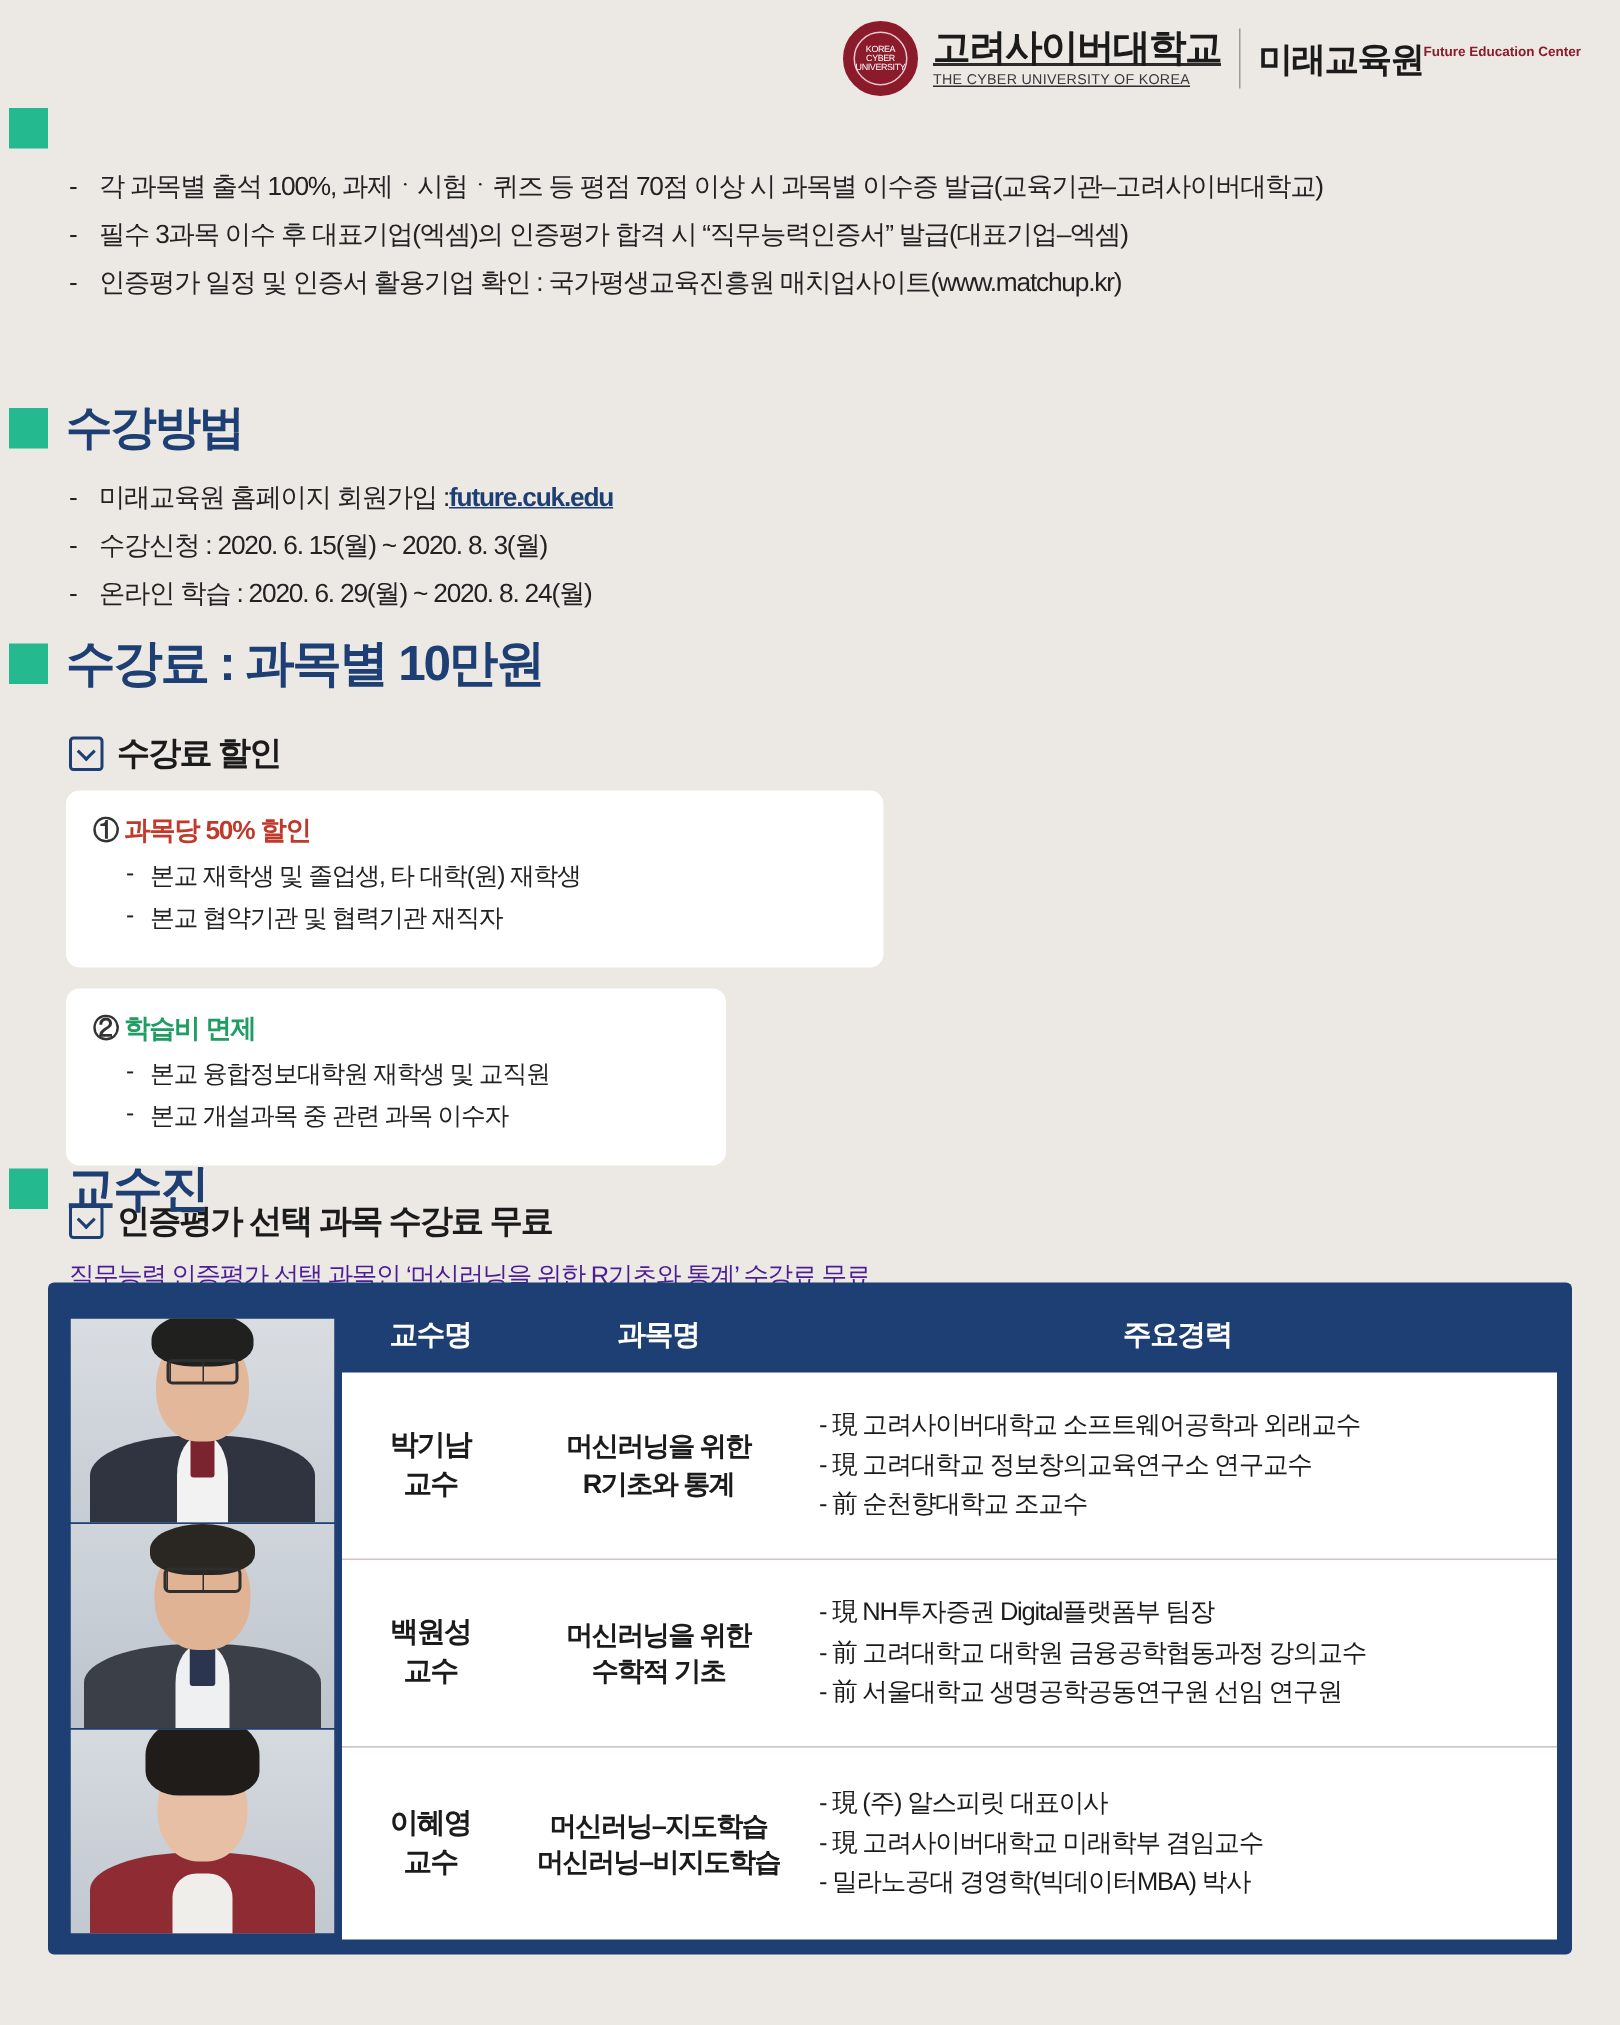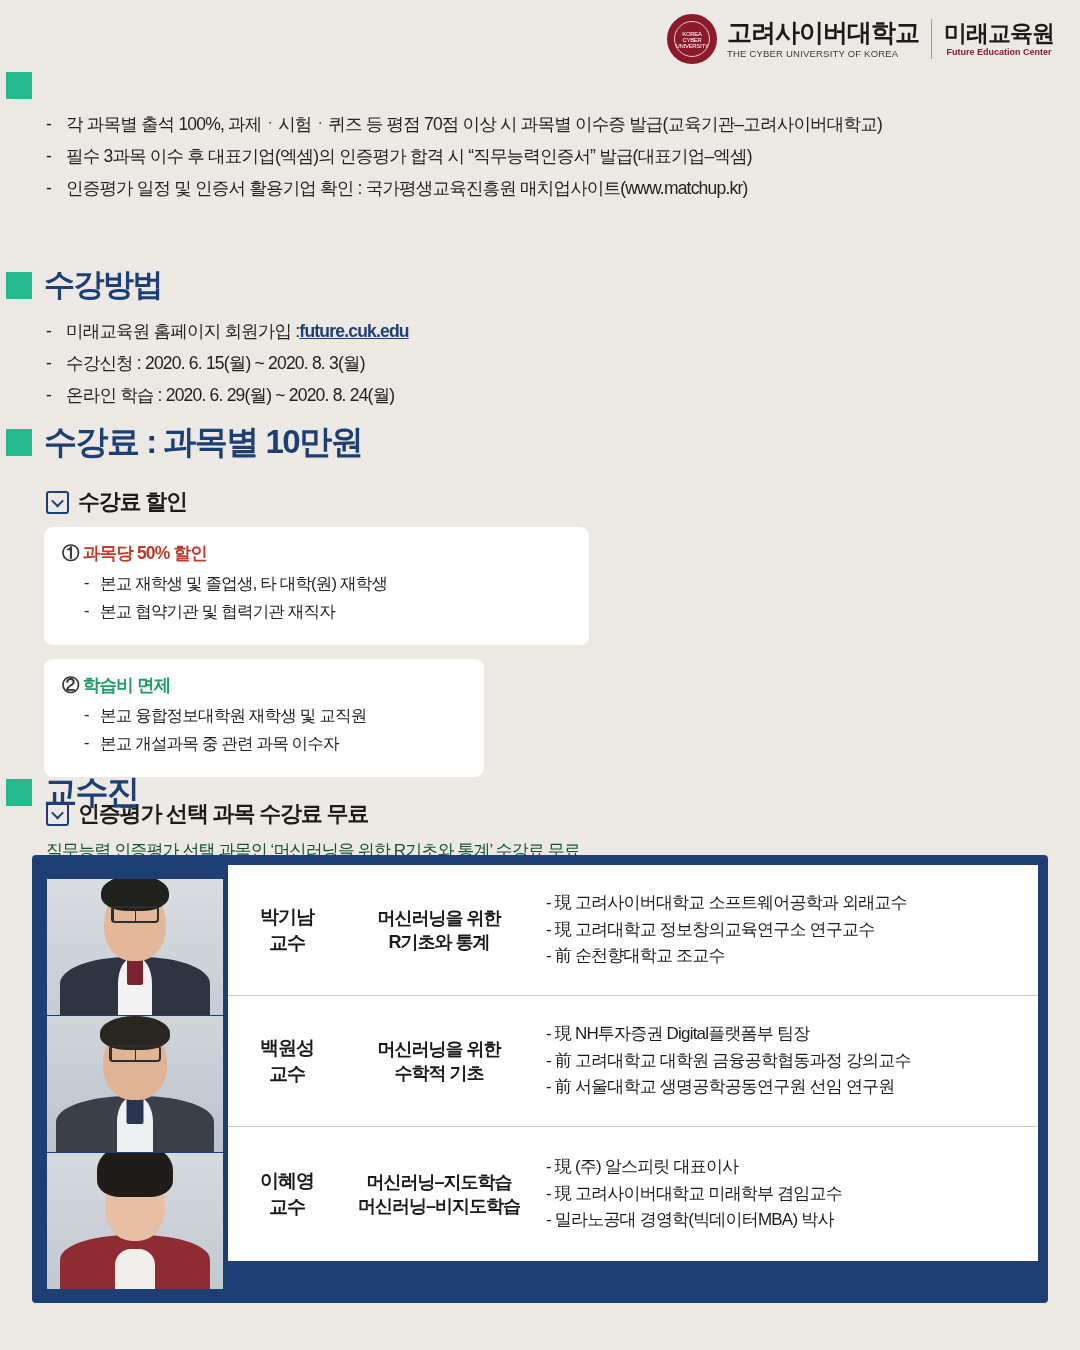--- a/index.html
+++ b/index.html
@@ -51,37 +51,37 @@
     text-align: center;
     letter-spacing: -0.3px;
     transform: scale(0.85);
   }
   .logo-text-main {
     display: flex;
     flex-direction: column;
     justify-content: center;
     padding-right: 12px;
     border-right: 1px solid #9a9a9a;
+    text-decoration: underline;
   }
   .logo-kr {
     font-size: 25px;
     font-weight: bold;
     color: #1b1b1b;
     letter-spacing: -1px;
     line-height: 1.05;
   }
   .logo-en {
     font-size: 9.5px;
     color: #3a3a3a;
     letter-spacing: 0.2px;
     margin-top: 2px;
   }
   .logo-text-sub {
     display: flex;
-    flex-direction: column;
     justify-content: center;
     padding-left: 12px;
   }
   .logo-sub-kr {
     font-size: 23px;
     font-weight: bold;
     color: #1b1b1b;
     letter-spacing: -1px;
     line-height: 1.05;
   }
@@ -205,21 +205,21 @@
     letter-spacing: -0.8px;
     margin: 0 0 6px 22px;
     color: #222;
   }
   .card-item .dash { width: 16px; }
 
   .free-note {
     font-size: 17px;
     letter-spacing: -0.9px;
     margin: 2px 0 0 40px;
-    color: #14532d;
+    color: #4c1d95;
   }
 
   
   .prof-wrap {
     position: absolute;
     top: 855px;
     left: 32px;
     width: 1016px;
     height: 448px;
     background: #1d3f73;
@@ -477,20 +477,25 @@
     <div class="photo p3">
       <div class="p-bg"></div>
       <div class="body-sh" style="bottom:0; width:150px; height:54px; background:#8e2b33;"></div>
       <div class="body-sh" style="bottom:0; width:40px; height:40px; background:#f0eeea; border-radius:40% 40% 0 0;"></div>
       <div class="head" style="bottom:48px; width:60px; height:72px; background:#e6bfa4;"></div>
       <div class="hair" style="bottom:92px; width:76px; height:54px; background:#1f1c19; border-radius:50% 50% 30% 30%;"></div>
     </div>
   </div>
 
   <div class="table-col">
+    <div class="thead">
+      <div class="th-name">교수명</div>
+      <div class="th-course">과목명</div>
+      <div class="th-career">주요경력</div>
+    </div>
 
     <div class="trow" style="height:131px;">
       <div class="td-name">
         <div>박기남</div>
         <div>교수</div>
       </div>
       <div class="td-course">
         <div>머신러닝을 위한</div>
         <div>R기초와 통계</div>
       </div>

